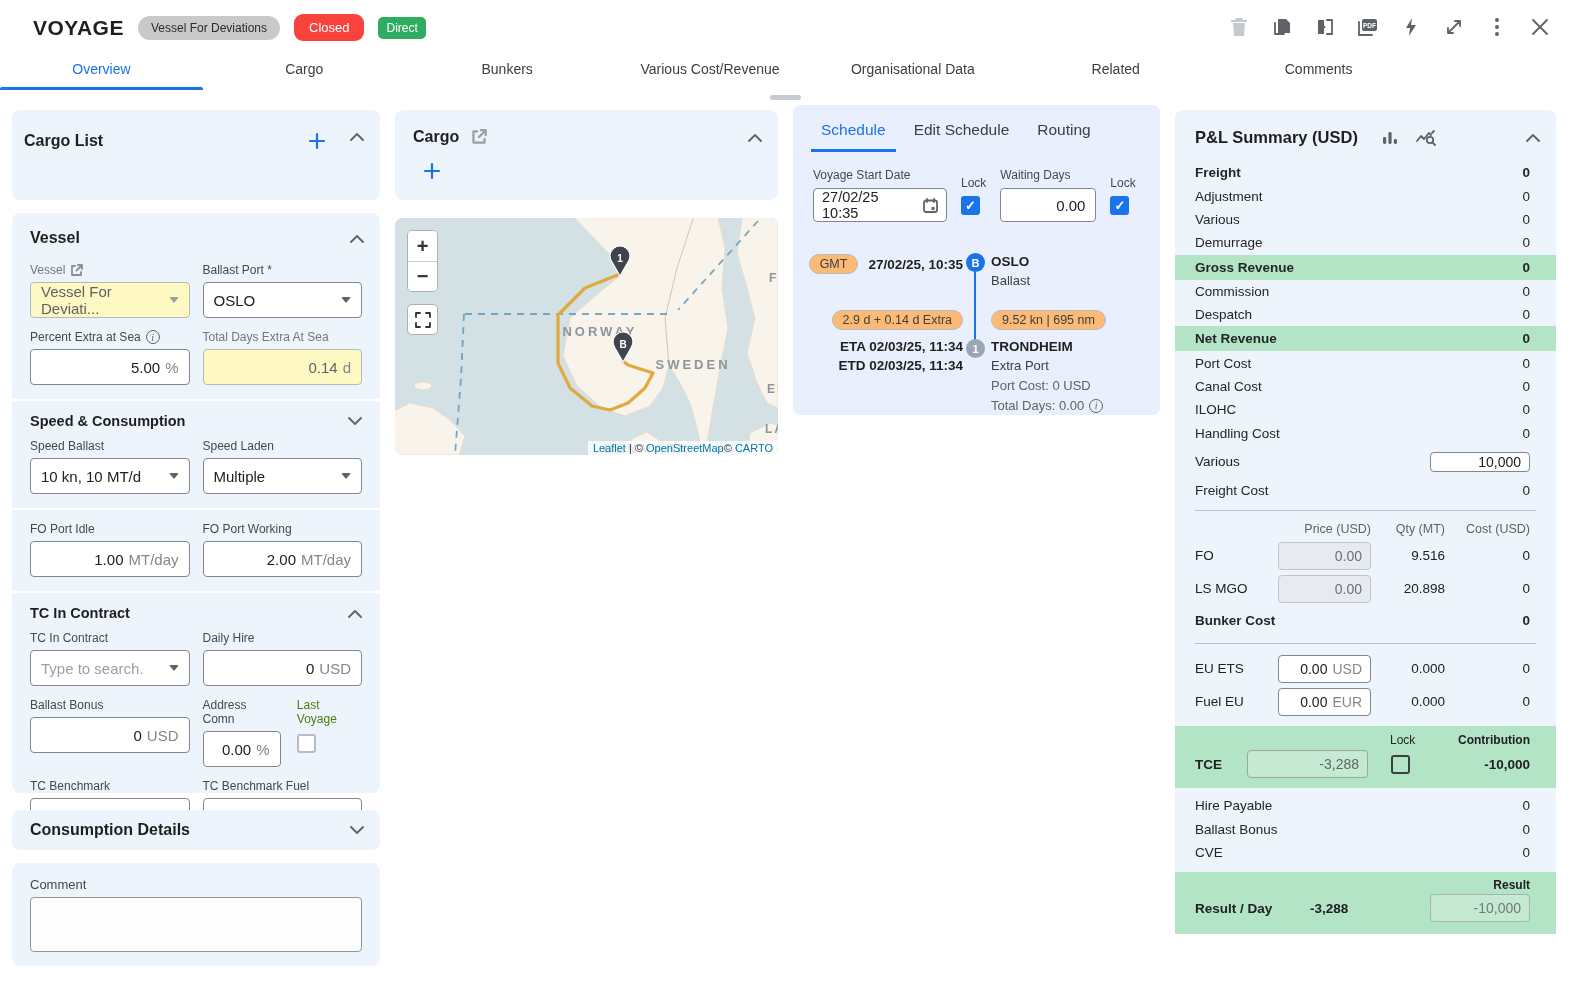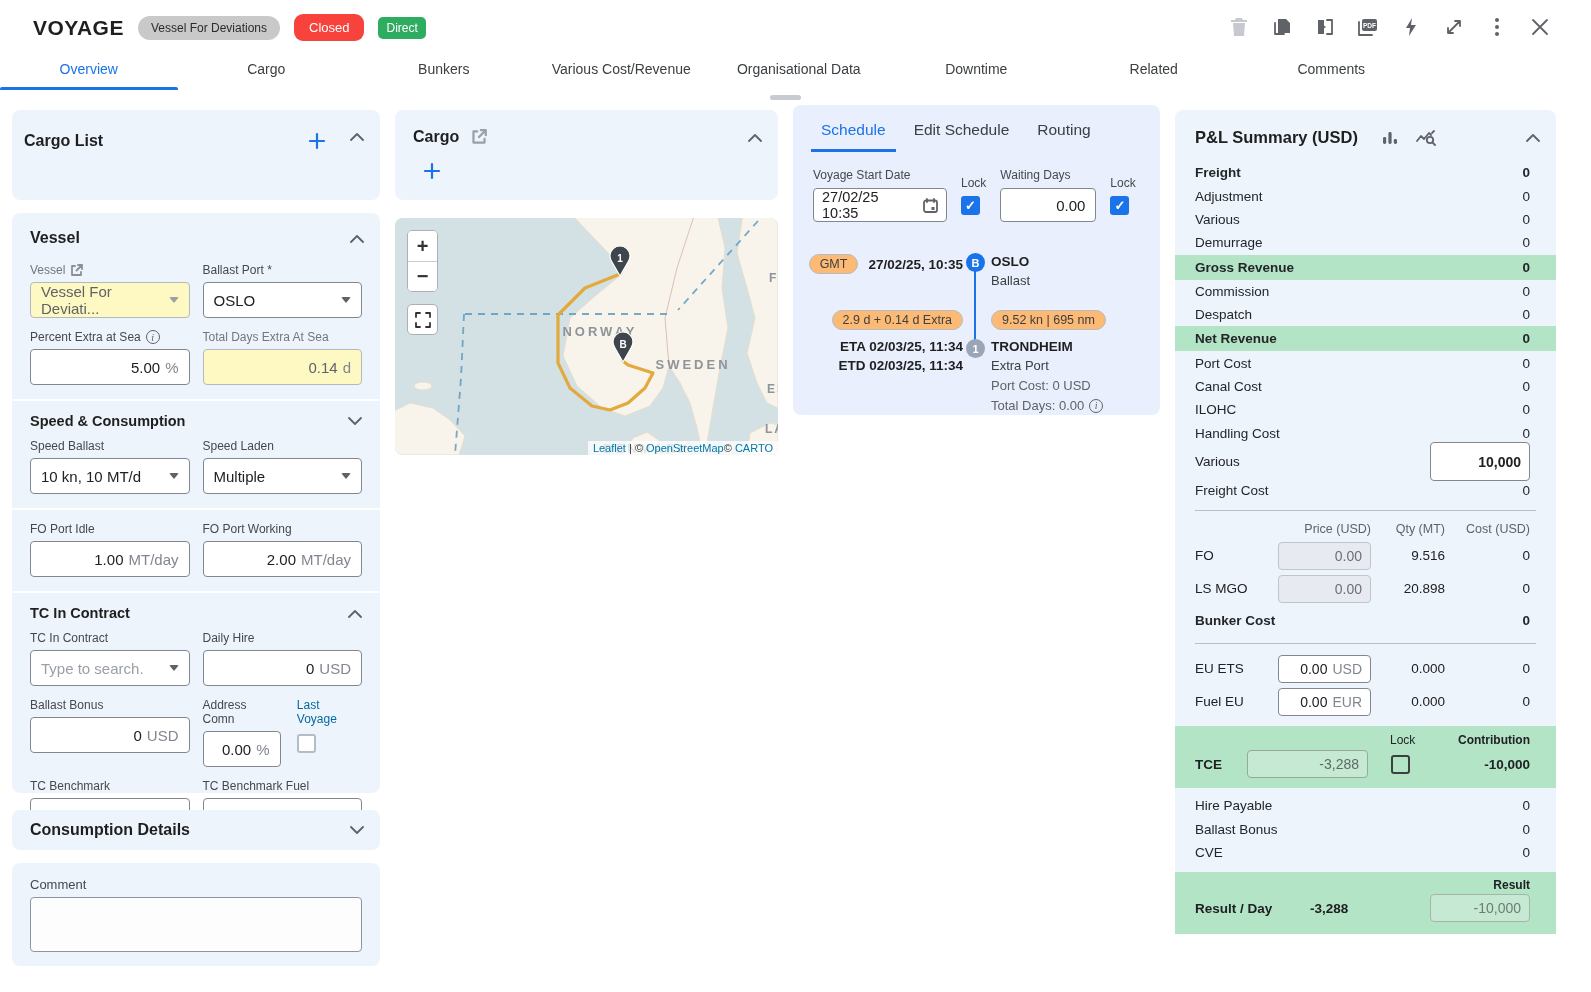--- a/index.html
+++ b/index.html
@@ -90,21 +90,21 @@
   .tl-gray { font-size:13px; color:#5f6368; margin-top:5px; display:flex; align-items:center; gap:5px; }
   .pillc { display:inline-block; background:#fdba74; border:1px solid #b6bcc4; border-radius:11px; font-size:12.5px; color:#3c4043; padding:2px 10px; white-space:nowrap; }
 
   
   .pnl { left:1175px; top:110px; width:381px; height:815px; padding-top:18px; }
   .pnl-head { display:flex; align-items:center; padding:0 16px 14px 20px; gap:18px; }
   .prow { display:flex; justify-content:space-between; align-items:center; padding:0 26px 0 20px; height:23.4px; font-size:13.5px; color:#232629; }
   .prow.bold, .v.bold { font-weight:700; }
   .prow.green { background:#b4e4c6; height:25px; font-weight:700; }
   .inrow { display:flex; justify-content:space-between; align-items:center; padding:0 26px 0 20px; height:34px; font-size:13.5px; }
-  .mini-input { width:100px; height:39px; background:#fff; border:1px solid #82878f; border-radius:4px; display:flex; align-items:center; justify-content:flex-end; padding:0 8px; font-size:14px;font-weight:bold; }
+  .mini-input { width:100px; height:20px; background:#fff; border:1px solid #82878f; border-radius:4px; display:flex; align-items:center; justify-content:flex-end; padding:0 8px; font-size:14px; }
   .pdivider { border-top:1px solid #b9bfc8; margin:8px 20px; }
   .fgrid { display:grid; grid-template-columns:83px 93px 74px 1fr; align-items:center; padding:0 26px 0 20px; font-size:13.5px; }
   .fgrid .c2 { text-align:right; }
   .fgrid .c3,.fgrid .c4 { text-align:right; }
   .fgrid.hdr-row { color:#5f6368; font-size:12.5px; height:20px; margin-top:6px; }
   .fgrid.body { height:33px; }
   .cell-input { height:28px; border-radius:4px; display:flex; align-items:center; justify-content:flex-end; padding:0 8px; font-size:14px; }
   .cell-input.dis { background:#e7ebf1; border:1px solid #bfc5cc; color:#6b7077; }
   .cell-input.wht { background:#fff; border:1px solid #82878f; color:#202124; }
   .cell-input .cur { color:#82878f; margin-left:5px; }
@@ -189,21 +189,20 @@
       </span>
     </div>
   </div>
 
   <div class="tabbar">
     <div class="mtab active">Overview</div>
     <div class="mtab">Cargo</div>
     <div class="mtab">Bunkers</div>
     <div class="mtab">Various Cost/Revenue</div>
     <div class="mtab">Organisational Data</div>
-    <div class="mtab">Downtime</div>
     <div class="mtab">Related</div>
     <div class="mtab">Comments</div>
   </div>
   <div class="drag-handle"></div>
 
   <div class="panel cargo-list">
     <div class="row">
       <span class="ptitle">Cargo List</span>
       <span class="plus" style="margin-left:auto; margin-right:24px;">
         <svg width="18" height="18" viewBox="0 0 18 18">
@@ -364,21 +363,21 @@
         <div>
           <div class="flabel">
               <span>Address Comn</span>
             </div>
           <div class="fbox" style="width:78px;">
             <span class="val">0.00</span>
               <span class="unit">%</span>
           </div>
         </div>
         <div>
-          <div class="flabel" style="color:#0369a1;">
+          <div class="flabel" style="color:#4d7c0f;">
               <span>Last Voyage</span>
             </div>
           <div class="cbx empty" style="margin-top:8px;"></div>
         </div>
       </div>
       <div>
         <div class="flabel">
             <span>TC Benchmark</span>
           </div>
         <div class="fbox">

